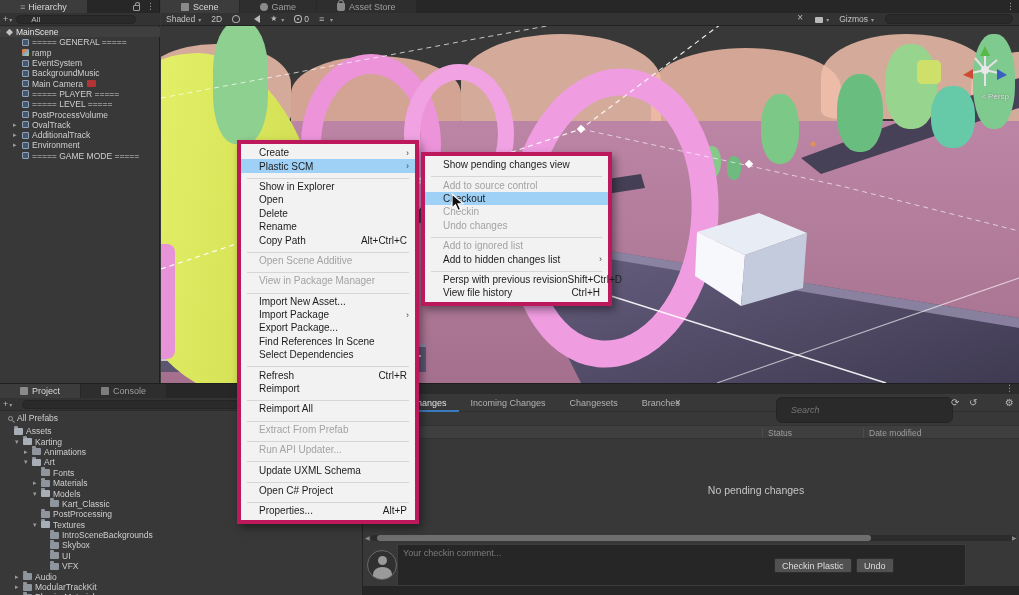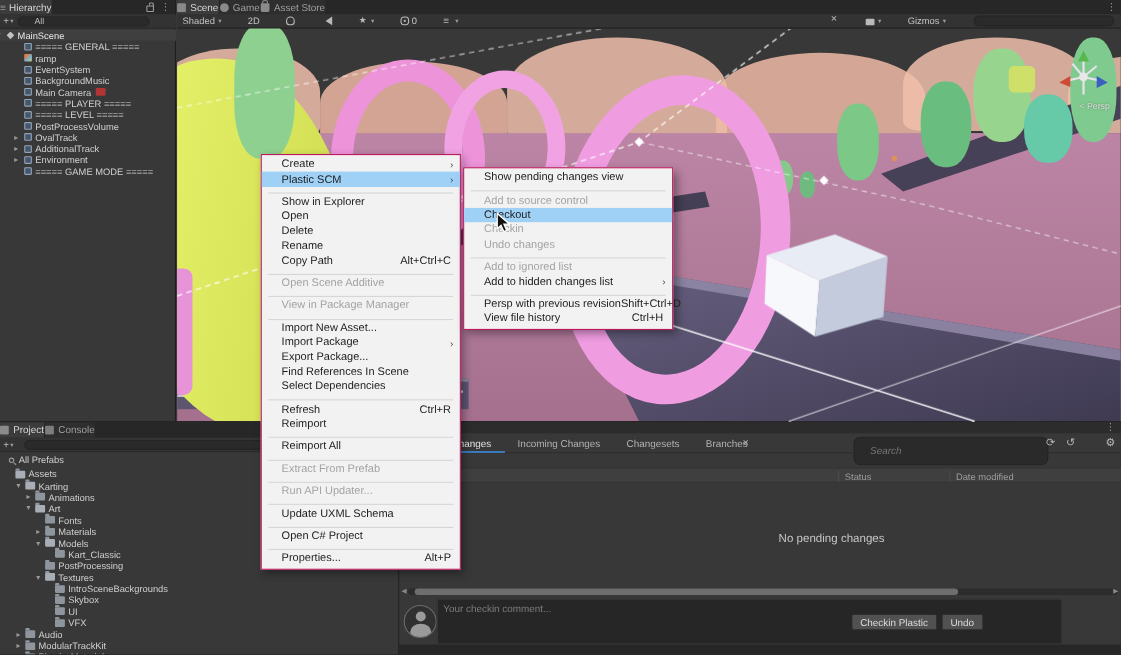--- a/index.html
+++ b/index.html
@@ -2,21 +2,21 @@
 <html><head>
 <meta charset="utf-8">
 <style>
   html,body{margin:0;padding:0;background:#222;}
   *{box-sizing:border-box;font-family:"Liberation Sans","DejaVu Sans",sans-serif;}
   #app{position:relative;width:1019px;height:595px;background:#383838;overflow:hidden;color:#cfcfcf;}
   .abs{position:absolute;}
 
   
   .tabstrip{background:#272727;display:flex;align-items:stretch;}
-  .tab{display:flex;align-items:center;padding:0 0;font-size:9px;color:#9f9f9f;background:#2e2e2e;margin-right:1px;}
+  .tab{display:flex;align-items:center;padding:0 20px;font-size:9px;color:#9f9f9f;background:#2e2e2e;margin-right:1px;}
   .tab.active{background:#3c3c3c;color:#d8d8d8;}
   .ticon{width:8px;height:8px;margin-right:4px;background:#8a8a8a;border-radius:1px;flex:none;}
   .icon-game .ticon{border-radius:50%;}
   .icon-store .ticon{border-radius:1px 1px 2px 2px;position:relative;}
   .icon-store .ticon::before{content:"";position:absolute;left:1px;top:-3px;width:4px;height:3px;border:1px solid #8a8a8a;border-bottom:none;border-radius:3px 3px 0 0;}
   .icon-console .ticon{background:#7d7d7d;}
   .dots-icon{color:#9a9a9a;font-size:9px;line-height:9px;}
   .searchbox{background:#2a2a2a;border:1px solid #242424;border-radius:6px;color:#bdbdbd;font-size:8px;padding:0 4px 0 14px;position:relative;}
   input,textarea,button{outline:none;}
 
@@ -42,21 +42,21 @@
   .hicon{width:7px;height:7px;border-radius:1px;margin-right:3px;flex:none;background:#46576b;border:1px solid #90a2b8;}
   .hrow.scene .hicon{background:#c2c2c2;border:none;clip-path:polygon(50% 0,100% 50%,50% 100%,0 50%);}
   .hrow.asset .hicon{background:linear-gradient(135deg,#d9804f 30%,#74b7d8 60%,#d8c861);border:none;}
   .hbadge{display:none;width:9px;height:7px;background:#b23434;border-radius:1px;margin-left:4px;}
   .hrow.badge-red .hbadge{display:block;}
 
   
   #scenep{left:161px;top:0;width:858px;height:383px;}
   #scene-tabs{height:13px;}
   #scene-opts{right:4px;top:2px;}
-  #scene-toolbar{top:13px;left:0;width:858px;height:13px;background:#333;border-bottom:1px solid #222;display:flex;align-items:center;font-size:8.5px;color:#c4c4c4;gap:14px;}
+  #scene-toolbar{top:13px;left:0;width:858px;height:13px;background:#333;border-bottom:1px solid #222;display:flex;align-items:center;font-size:8.5px;color:#c4c4c4;}
   .stb{display:flex;align-items:center;padding:0 5px;height:100%;}
   .dd::after{content:"▾";font-size:6px;color:#999;margin-left:3px;}
   .mini-icon{width:8px;height:8px;position:relative;}
   .bulb{border:1px solid #b9b9b9;border-radius:50% 50% 40% 40%;}
   .speaker{width:0;height:0;border:4px solid transparent;border-right:6px solid #b9b9b9;}
   .star::after{content:"★";color:#b9b9b9;font-size:8px;line-height:8px;position:absolute;left:0;top:0;}
   .eye{border:1px solid #b9b9b9;border-radius:50%/60%;}
   .eye::after{content:"";position:absolute;left:2px;top:2px;width:2px;height:2px;background:#b9b9b9;border-radius:50%;}
   .gridg::after{content:"≡";color:#b9b9b9;font-size:9px;line-height:8px;position:absolute;left:0;top:0;}
   .xtool::after{content:"×";color:#b9b9b9;font-size:10px;line-height:8px;position:absolute;left:0;top:-1px;}
@@ -64,21 +64,21 @@
   #viewport{top:26px;left:0;width:858px;height:357px;overflow:hidden;background:linear-gradient(180deg,#eda register 0%,#eda887 0%,#e7a18f 20%,#d492a8 40%,#c084a2 62%,#b27c9e 100%);}
   .dome{position:absolute;border-radius:50% 50% 10% 10%;background:#f0bfab;opacity:.85;}
   #ground{position:absolute;left:0;top:95px;width:858px;height:262px;background:linear-gradient(180deg,#bc85a5,#a5708e);}
   #hill{position:absolute;left:-55px;top:26px;width:215px;height:345px;background:linear-gradient(105deg,#eaf66e,#ccd94d);border-radius:45% 55% 40% 60%;transform:rotate(-6deg);}
   .tree{position:absolute;border-radius:45%;}
   .ring{position:absolute;border-radius:50%;}
   #axis-gizmo{right:8px;top:18px;width:52px;height:56px;}
   #persp-label{right:10px;top:66px;font-size:8px;color:#e3d9e2;text-shadow:0 0 2px rgba(0,0,0,.4);}
 
   
-  .menu{position:absolute;background:#f2f2f2;border:1px solid #be185d;box-shadow:3px 4px 8px rgba(0,0,0,.4);padding:2px 0;z-index:50;}
+  .menu{position:absolute;background:#f2f2f2;border:4px solid #be185d;box-shadow:3px 4px 8px rgba(0,0,0,.4);padding:2px 0;z-index:50;}
   #ctx-menu{left:237px;top:140px;width:182px;}
   #scm-menu{left:421px;top:152px;width:191px;}
   .mi{display:flex;align-items:center;height:13.4px;padding:0 8px 0 18px;font-size:10px;color:#1c1c1c;position:relative;white-space:nowrap;}
   .mi .mlabel{flex:1;}
   .mi .mshort{color:#1c1c1c;}
   .mi.disabled .mlabel,.mi.disabled .mshort{color:#a3a3a3;}
   .mi.highlight{background:#9fd1f6;}
   .mi.sub .subarrow{position:absolute;right:6px;font-size:9px;color:#444;}
   .mi.sub .subarrow::after{content:"›";}
   .mi.sep{height:5px;padding:0;margin:1px 6px;border-bottom:1px solid #d6d6d6;pointer-events:none;}

